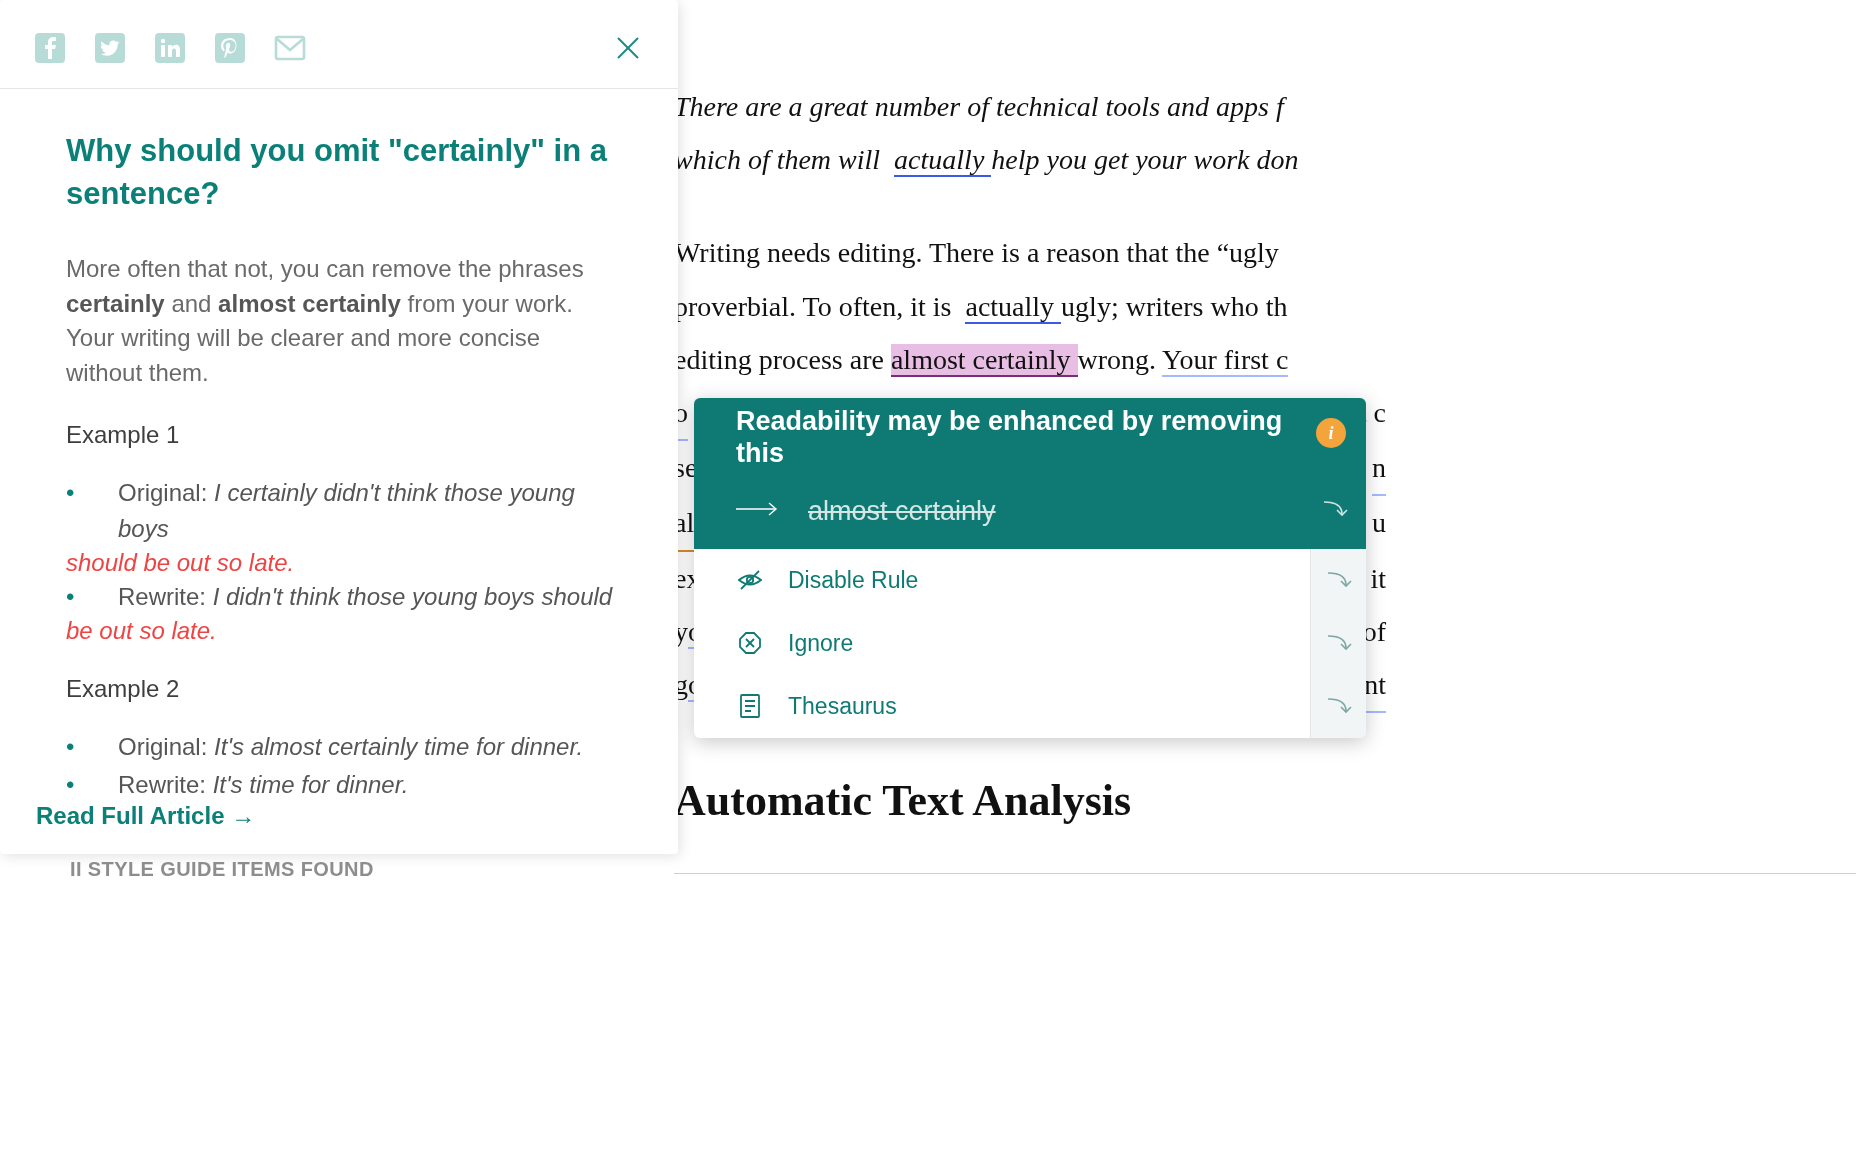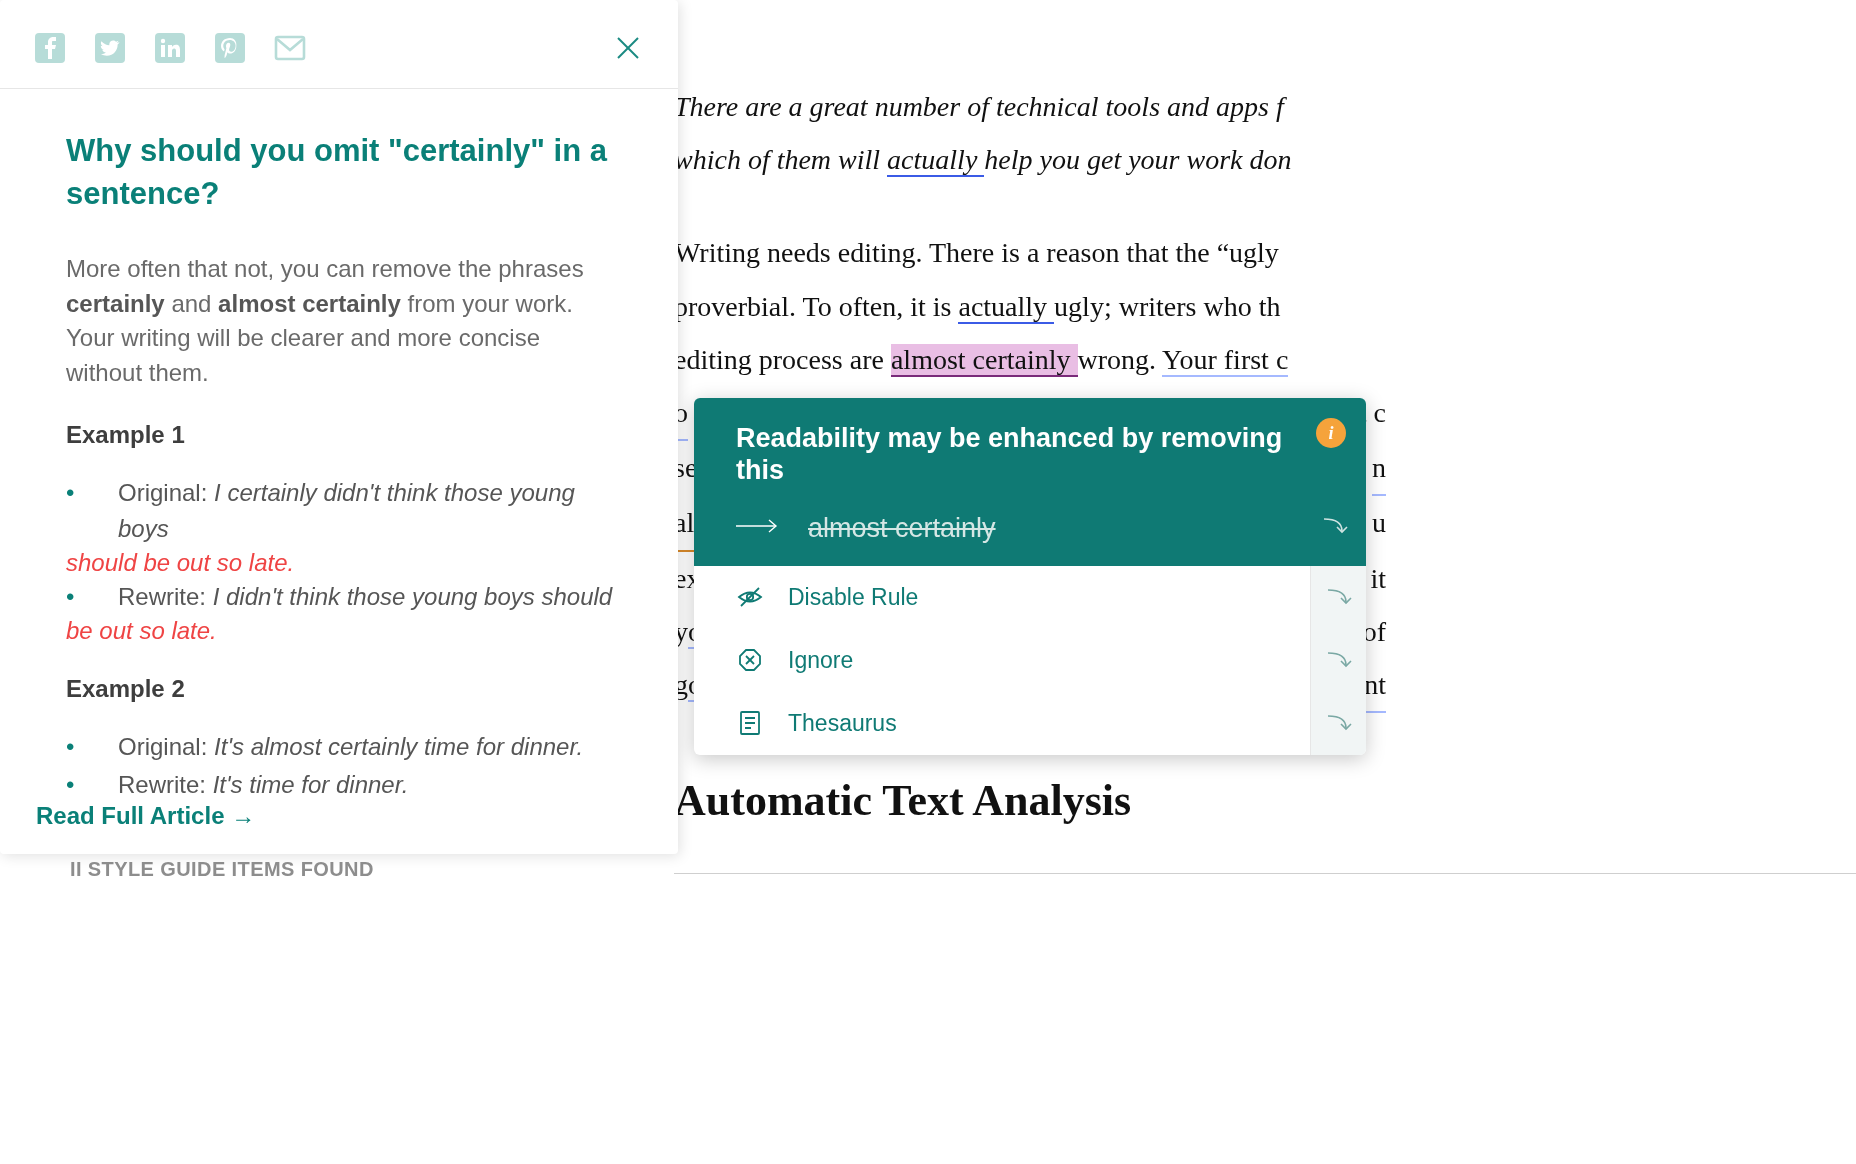--- a/index.html
+++ b/index.html
@@ -48,21 +48,21 @@
   }
   .panel-para {
     font-size: 24px;
     line-height: 1.45;
     color: #6a6a6a;
     margin-bottom: 30px;
   }
   .panel-para b { color: #565656; font-weight: 700; }
   .example-heading {
     font-size: 24px;
-    font-weight: 700;
+    font-weight: 400;
     color: #3e3e3e;
     margin-top: 30px;
     margin-bottom: 26px;
   }
   .bullet-row {
     display: flex;
     align-items: flex-start;
     font-size: 24px;
     line-height: 1.5;
     margin-bottom: 2px;
@@ -105,21 +105,21 @@
     left: 674px; top: 16px;
     right: 0;
     font-family: Georgia, 'Times New Roman', serif;
     font-size: 28px;
     line-height: 1.9;
     color: #111;
   }
   .doc p { margin: 0; white-space: nowrap; }
   .doc .italic-block { font-style: italic; font-weight: 500; padding-top: 64px; }
   .doc .regular-block { padding-top: 40px; }
-  .doc .u-blue { border-bottom: 2px solid #3b5be6; }
+  .doc .u-blue { border-bottom: 2px solid #3b5be6; margin-left: 7px; }
   .doc .u-purple { border-bottom: 2px solid #7a2b7a; }
   .doc .u-lightblue { border-bottom: 2px solid #a5b9ff; }
   .doc .u-orange { border-bottom: 2px solid #d98a2b; }
   .doc .hl-pink { background: #e9bee4; border-bottom: 2px solid #7a2b7a; }
   .section-heading {
     font-family: Georgia, 'Times New Roman', serif;
     font-size: 44px;
     font-weight: 700;
     padding-top: 46px;
     white-space: nowrap;
@@ -138,21 +138,21 @@
     width: 672px;
     background: #fff;
     border-radius: 6px;
     box-shadow: 0 4px 20px rgba(0,0,0,0.22);
     overflow: hidden;
     font-family: -apple-system, "Segoe UI", Helvetica, Arial, sans-serif;
   }
   .pop-header {
     background: #0f7a74;
     color: #fff;
-    padding: 24px 80px 18px 42px;
+    padding: 7px 80px 18px 42px;
     position: relative;
   }
   .pop-header-title {
     font-size: 27px;
     font-weight: 600;
     line-height: 1.2;
   }
   .info-badge {
     position: absolute;
     right: 20px; top: 20px;

